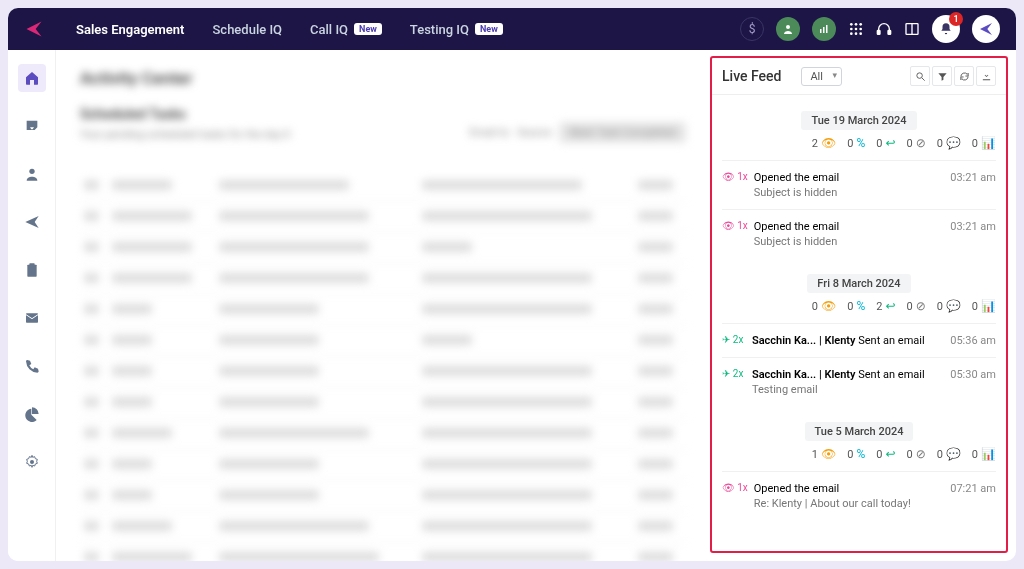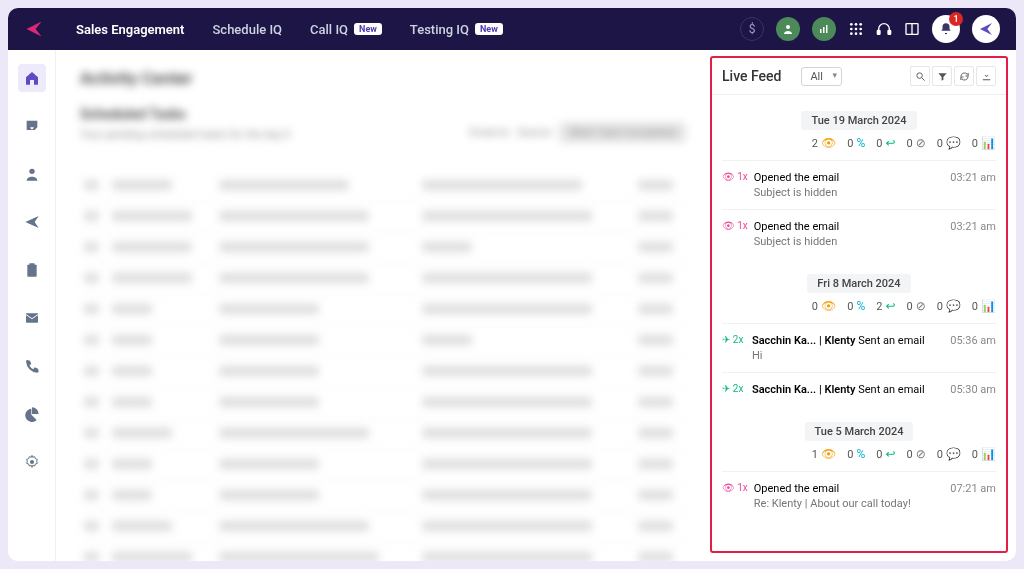--- a/index.html
+++ b/index.html
@@ -393,30 +393,30 @@
               <span class="stat">2 <span class="ic reply">↩</span></span>
               <span class="stat">0 <span class="ic">⊘</span></span>
               <span class="stat">0 <span class="ic chat">💬</span></span>
               <span class="stat">0 <span class="ic bar">📊</span></span>
             </div>
             <div class="feed-item">
               <div class="fi-row">
                 <div class="fi-indicator sent">✈ 2x</div>
                 <div class="fi-main">
                   <div class="fi-title"><span class="bold">Sacchin Ka... | Klenty</span> Sent an email</div>
-                  <div class="fi-sub">Hi</div>
                 </div>
                 <div class="fi-time">05:36 am</div>
               </div>
             </div>
             <div class="feed-item">
               <div class="fi-row">
                 <div class="fi-indicator sent">✈ 2x</div>
                 <div class="fi-main">
                   <div class="fi-title"><span class="bold">Sacchin Ka... | Klenty</span> Sent an email</div>
+                  <div class="fi-sub">Testing email</div>
                 </div>
                 <div class="fi-time">05:30 am</div>
               </div>
             </div>
             <div class="date-pill"><span>Tue 5 March 2024</span></div>
             <div class="stats-row">
               <span class="stat">1 <span class="ic eye">👁</span></span>
               <span class="stat">0 <span class="ic link">%</span></span>
               <span class="stat">0 <span class="ic reply">↩</span></span>
               <span class="stat">0 <span class="ic">⊘</span></span>

